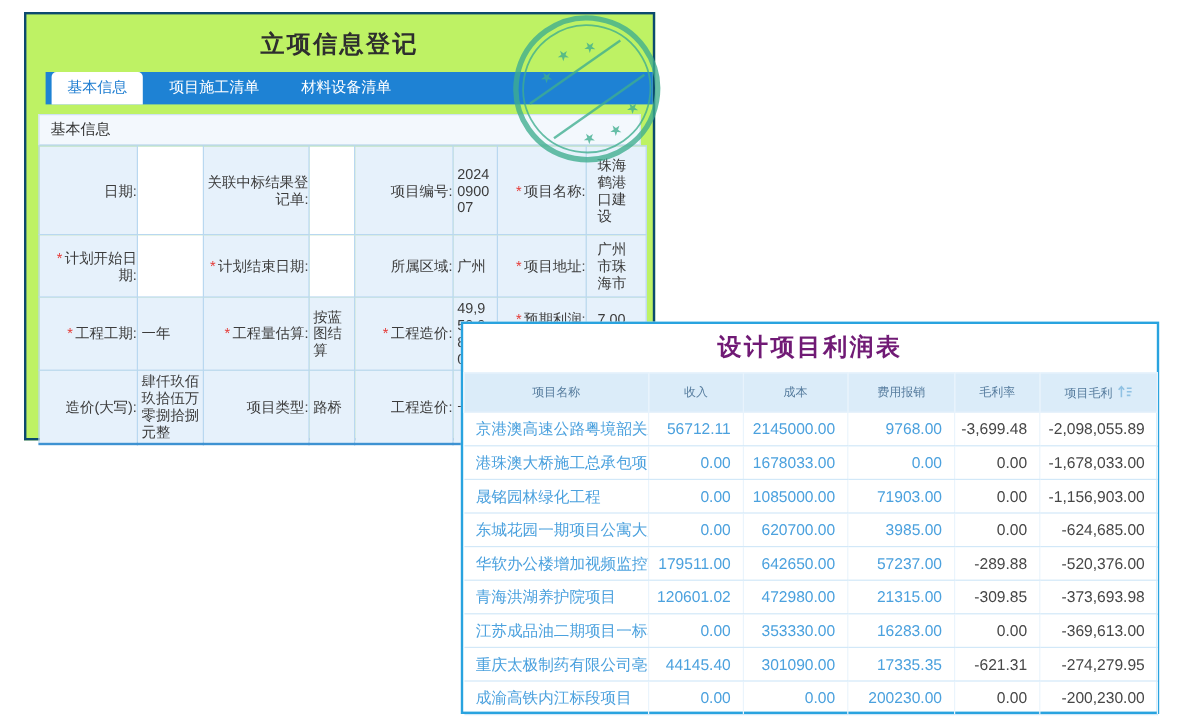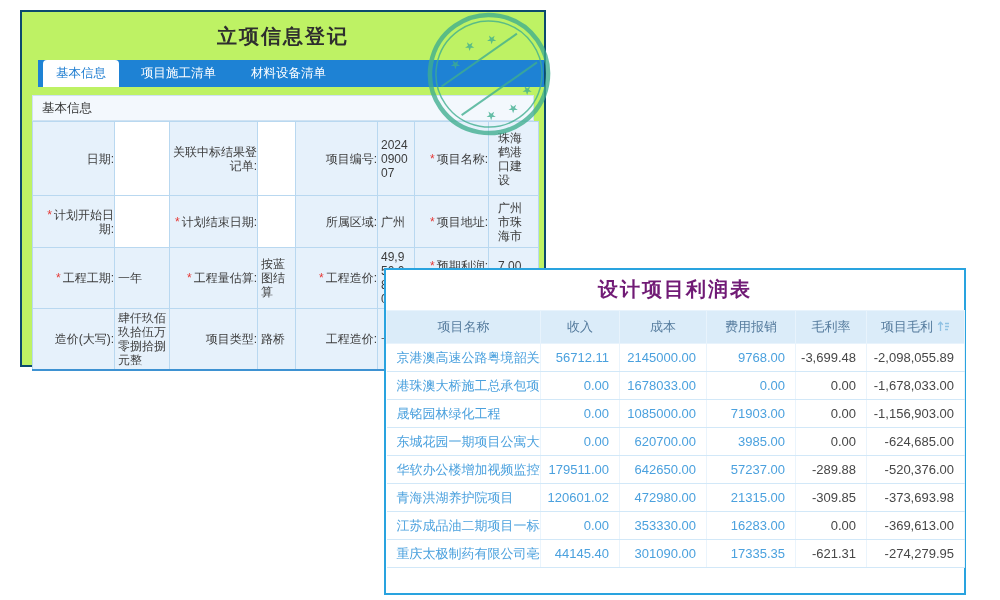--- a/index.html
+++ b/index.html
@@ -31,21 +31,21 @@
   .form-table tr:nth-child(4) td { height:44px; }
   .form-table td.up { vertical-align:top; padding-top:11px; }
   .req { color:#e53935; margin-right:2px; }
 
   
   .window2 { position:absolute; left:384px; top:268px; width:582px; height:327px;
              background:#fff; border:2px solid #29a3df; z-index:5; }
   .w2-title { text-align:center; font-size:20px; font-weight:bold; color:#701a75;
               margin-top:6px; letter-spacing:2px; }
   .profit-table { border-collapse:collapse; table-layout:fixed; width:578px; margin-top:7px; }
-  .profit-table th { background:#dbecf9; color:#567c9e; font-weight:normal; font-size:13px;
+  .profit-table th { background:#dbecf9; color:#567c9e; font-weight:normal; font-size:10px;
                      height:33px; border:1px solid #e8f3fc; white-space:nowrap; }
   .profit-table td { font-size:13px; height:28px; border-bottom:1px solid #d2e8f8;
                      border-right:1px solid #eaf4fc; }
   .profit-table td.name { color:#4ba1de; text-align:left; padding-left:10px;
                           overflow:hidden; white-space:nowrap; }
   .profit-table td.num  { text-align:right; padding-right:10px; color:#4ba1de;
                           white-space:nowrap; }
   .profit-table td.dark { color:#474747; }
 
   
@@ -204,20 +204,28 @@
           <td class="num dark">-369,613.00</td>
         </tr>
         <tr>
           <td class="name">重庆太极制药有限公司亳州</td>
           <td class="num">44145.40</td>
           <td class="num">301090.00</td>
           <td class="num">17335.35</td>
           <td class="num dark">-621.31</td>
           <td class="num dark">-274,279.95</td>
         </tr>
+        <tr>
+          <td class="name">成渝高铁内江标段项目</td>
+          <td class="num">0.00</td>
+          <td class="num">0.00</td>
+          <td class="num">200230.00</td>
+          <td class="num dark">0.00</td>
+          <td class="num dark">-200,230.00</td>
+        </tr>
       </tbody>
   </table>
 </div>
 
 <div class="stamp">
   <svg width="126" height="126" viewBox="0 0 126 126">
     <g transform="rotate(-35 63 63)" stroke="#3fae8f" fill="none">
       <circle cx="63" cy="63" r="59" stroke-width="4.5"></circle>
       <circle cx="63" cy="63" r="53" stroke-width="1.5"></circle>
       <line x1="17" y1="46" x2="109" y2="46" stroke-width="2"></line>

